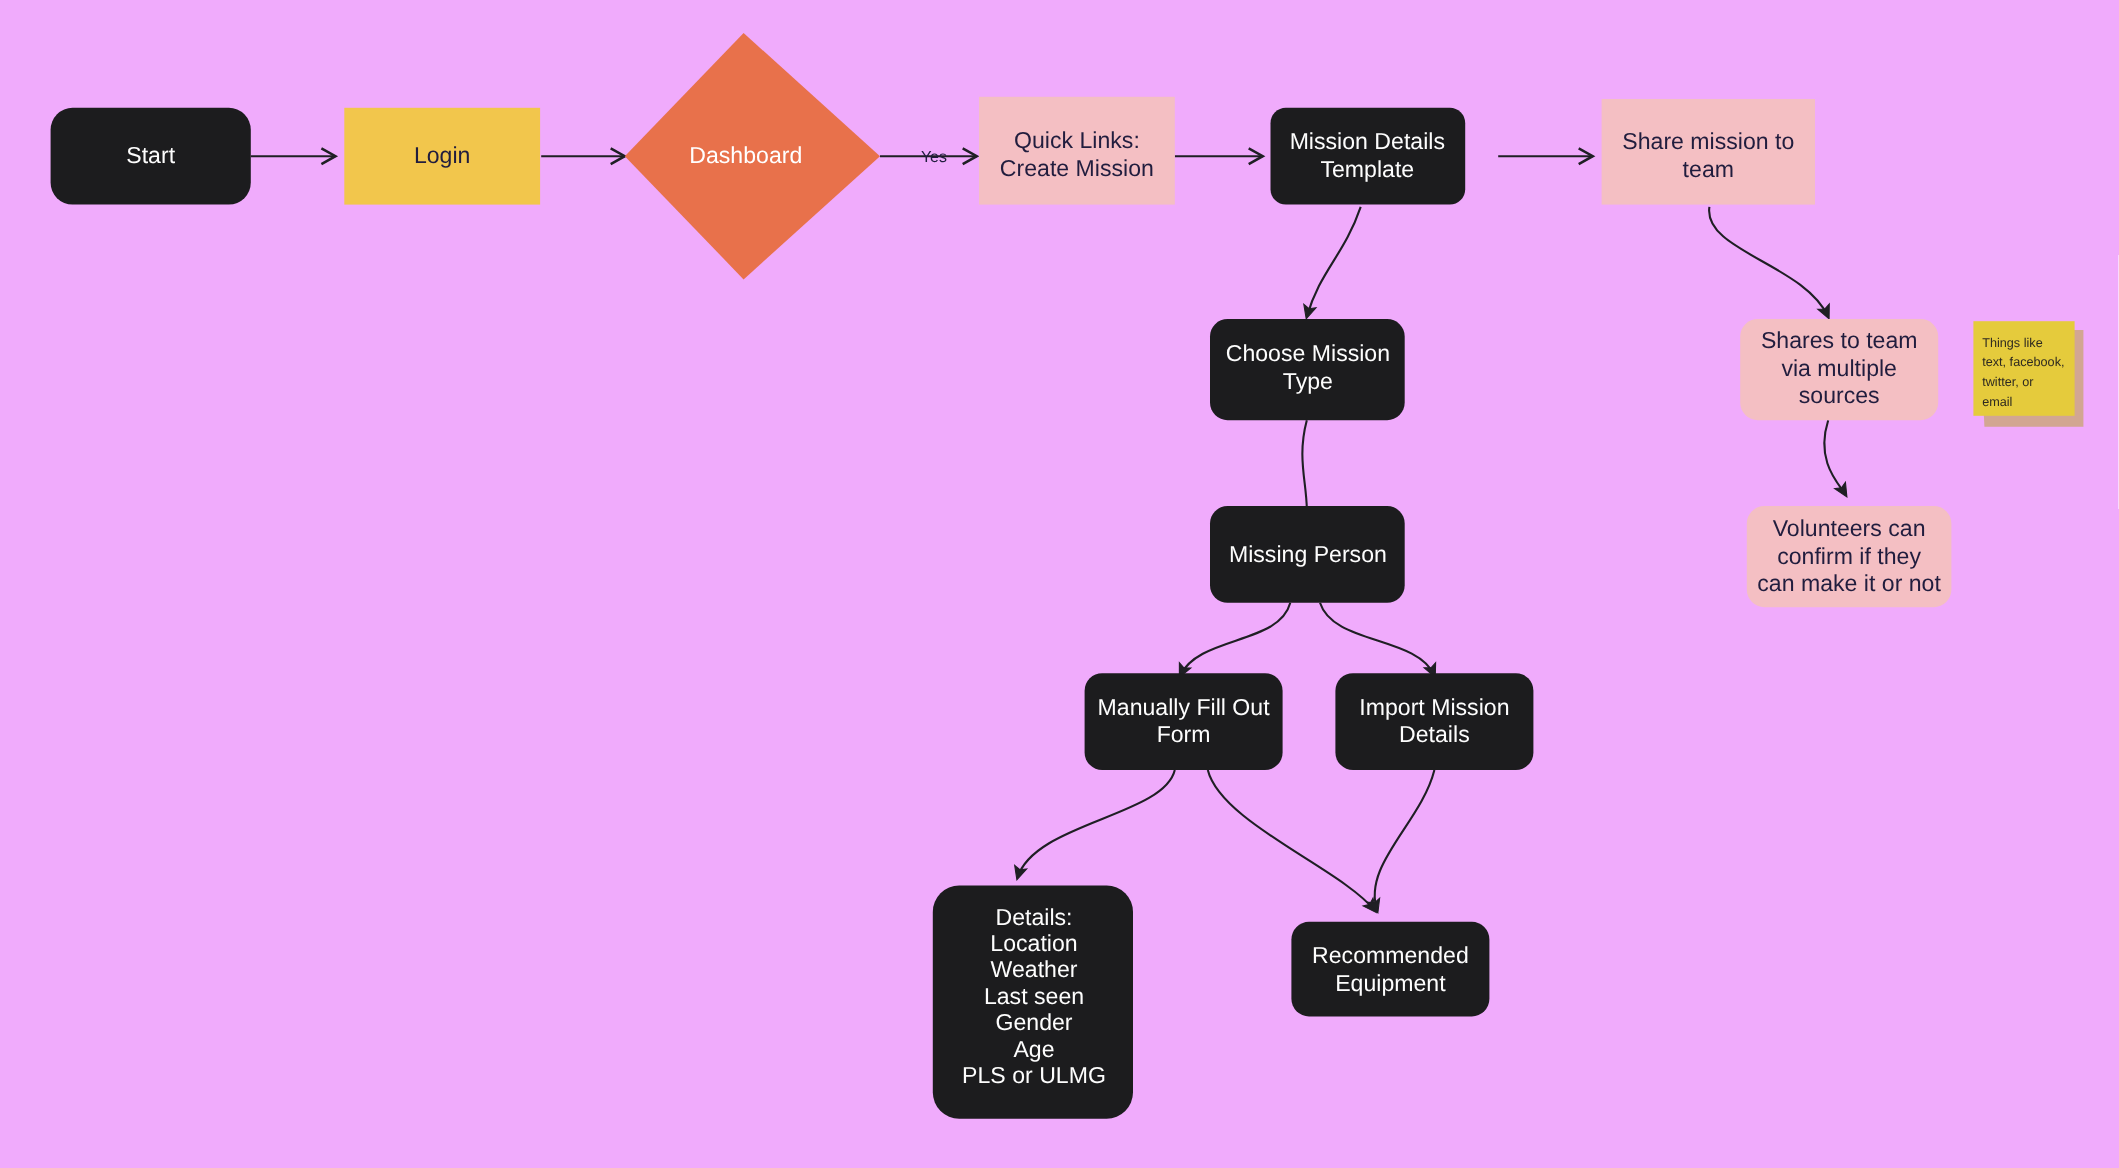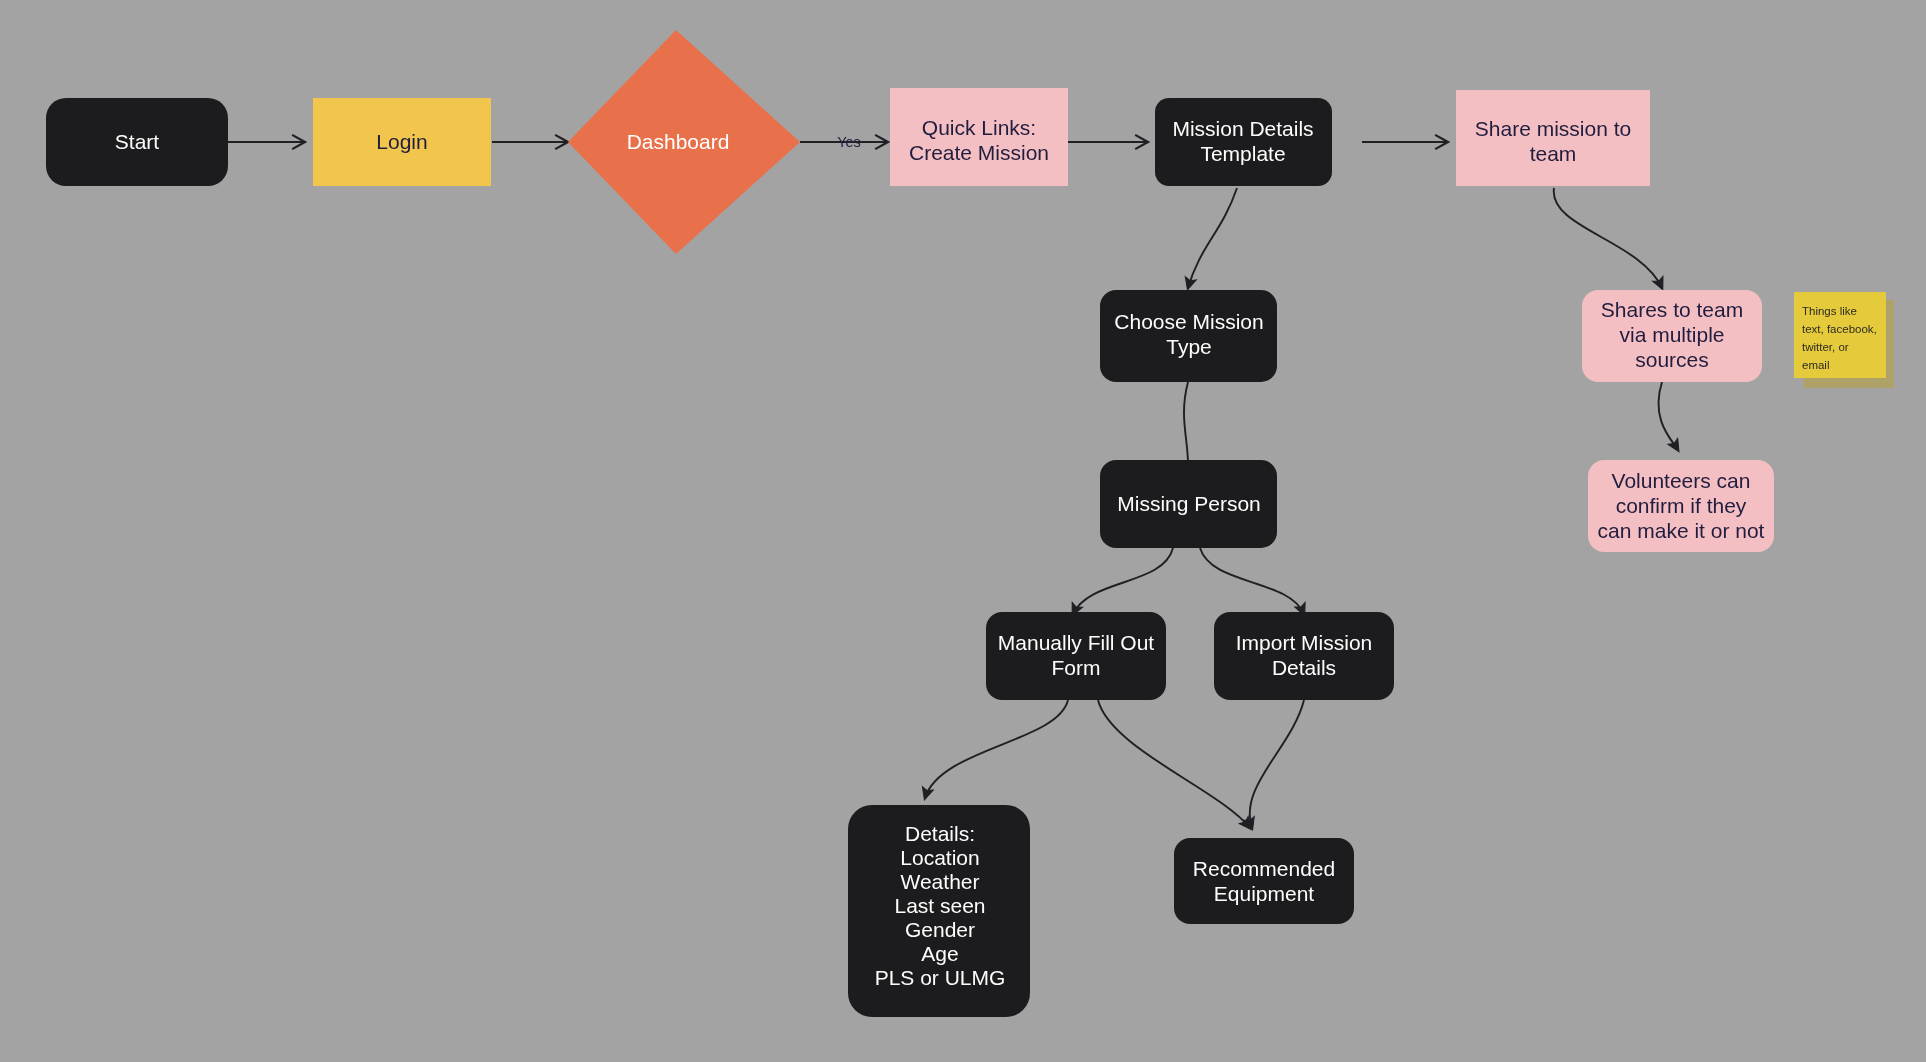--- a/index.html
+++ b/index.html
@@ -10,21 +10,21 @@
   body {
     width: 1926px;
     height: 1062px;
     font-family: "Liberation Sans", sans-serif;
     overflow: hidden;
   }
   #canvas {
     position: relative;
     width: 1926px;
     height: 1062px;
-    background: #a3a3a3;
+    background: #f0abfc;
   }
   svg.flow {
     position: absolute;
     top: 0;
     left: 0;
     width: 1926px;
     height: 1062px;
   }
   .edge-path {
     fill: none;

